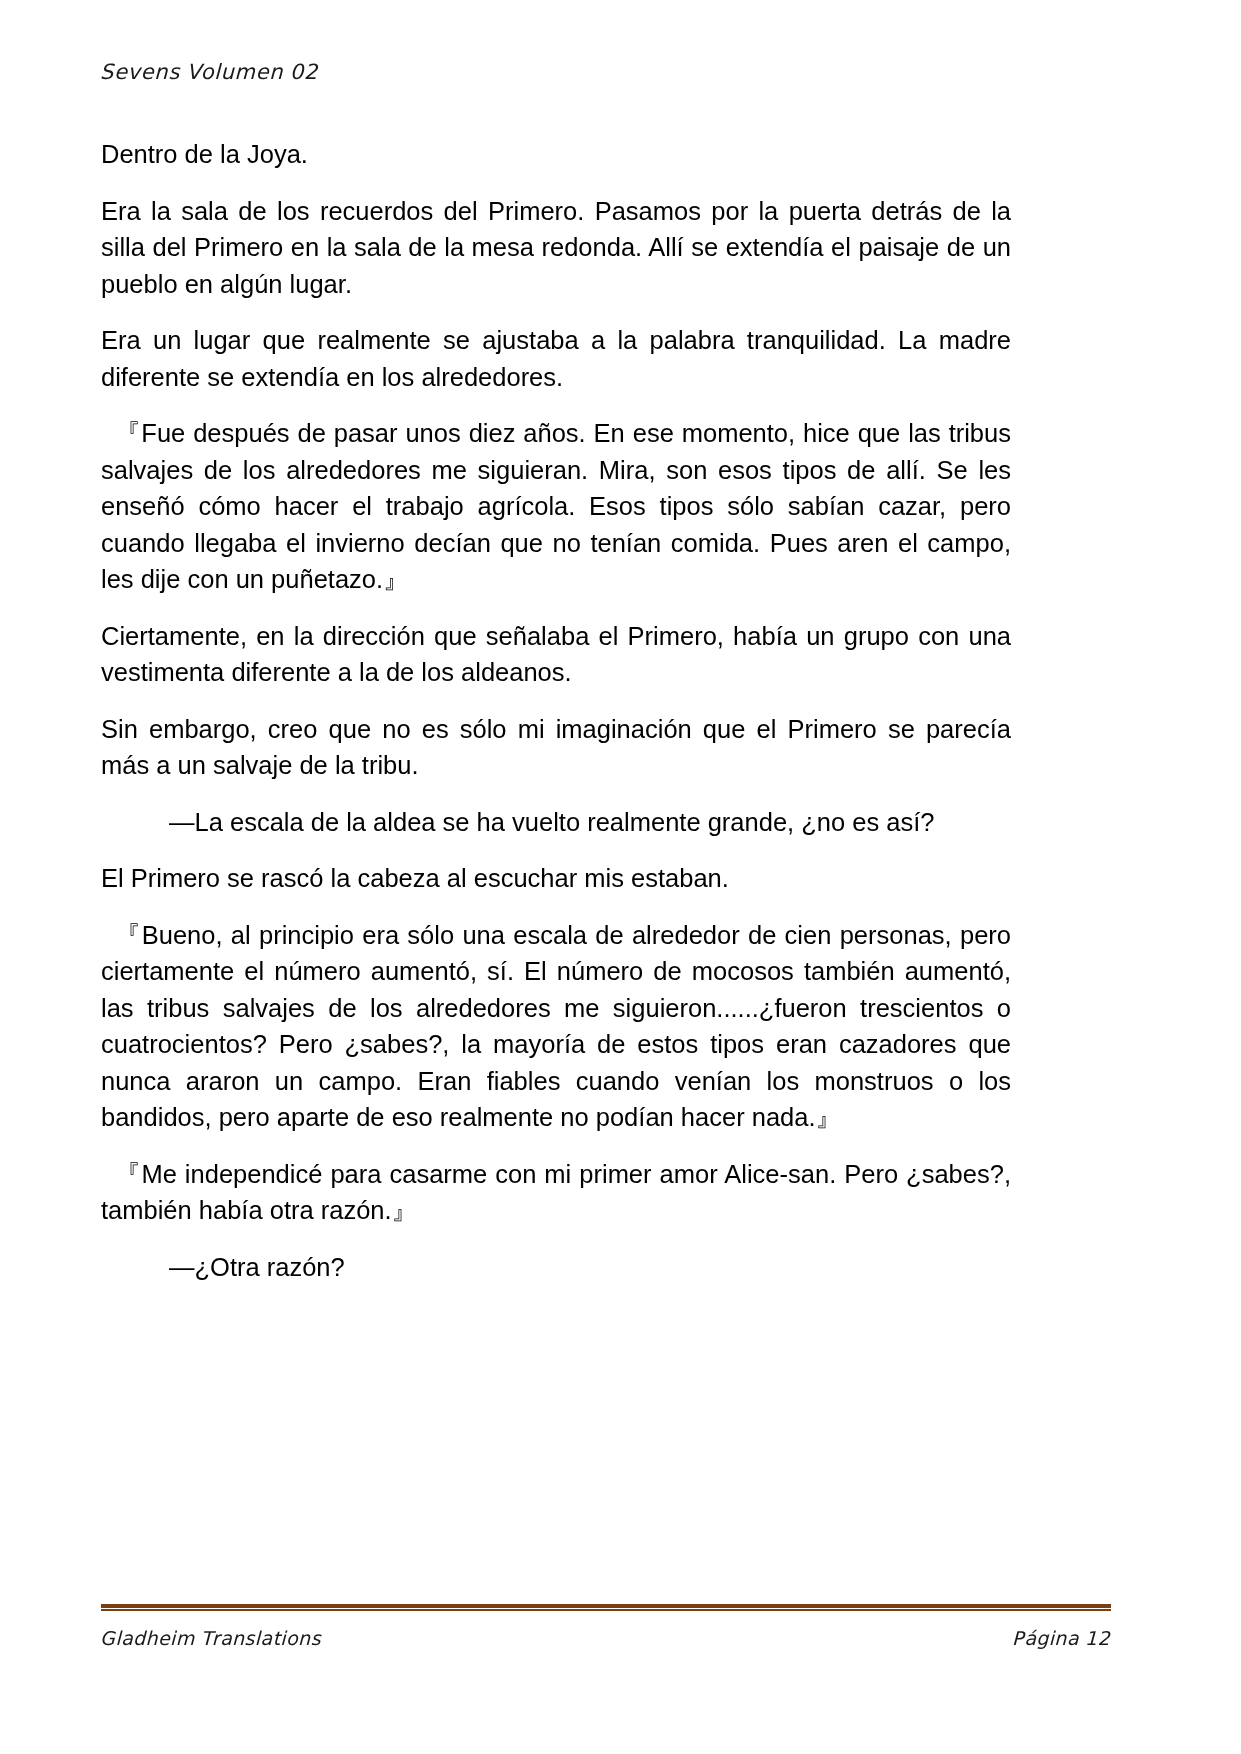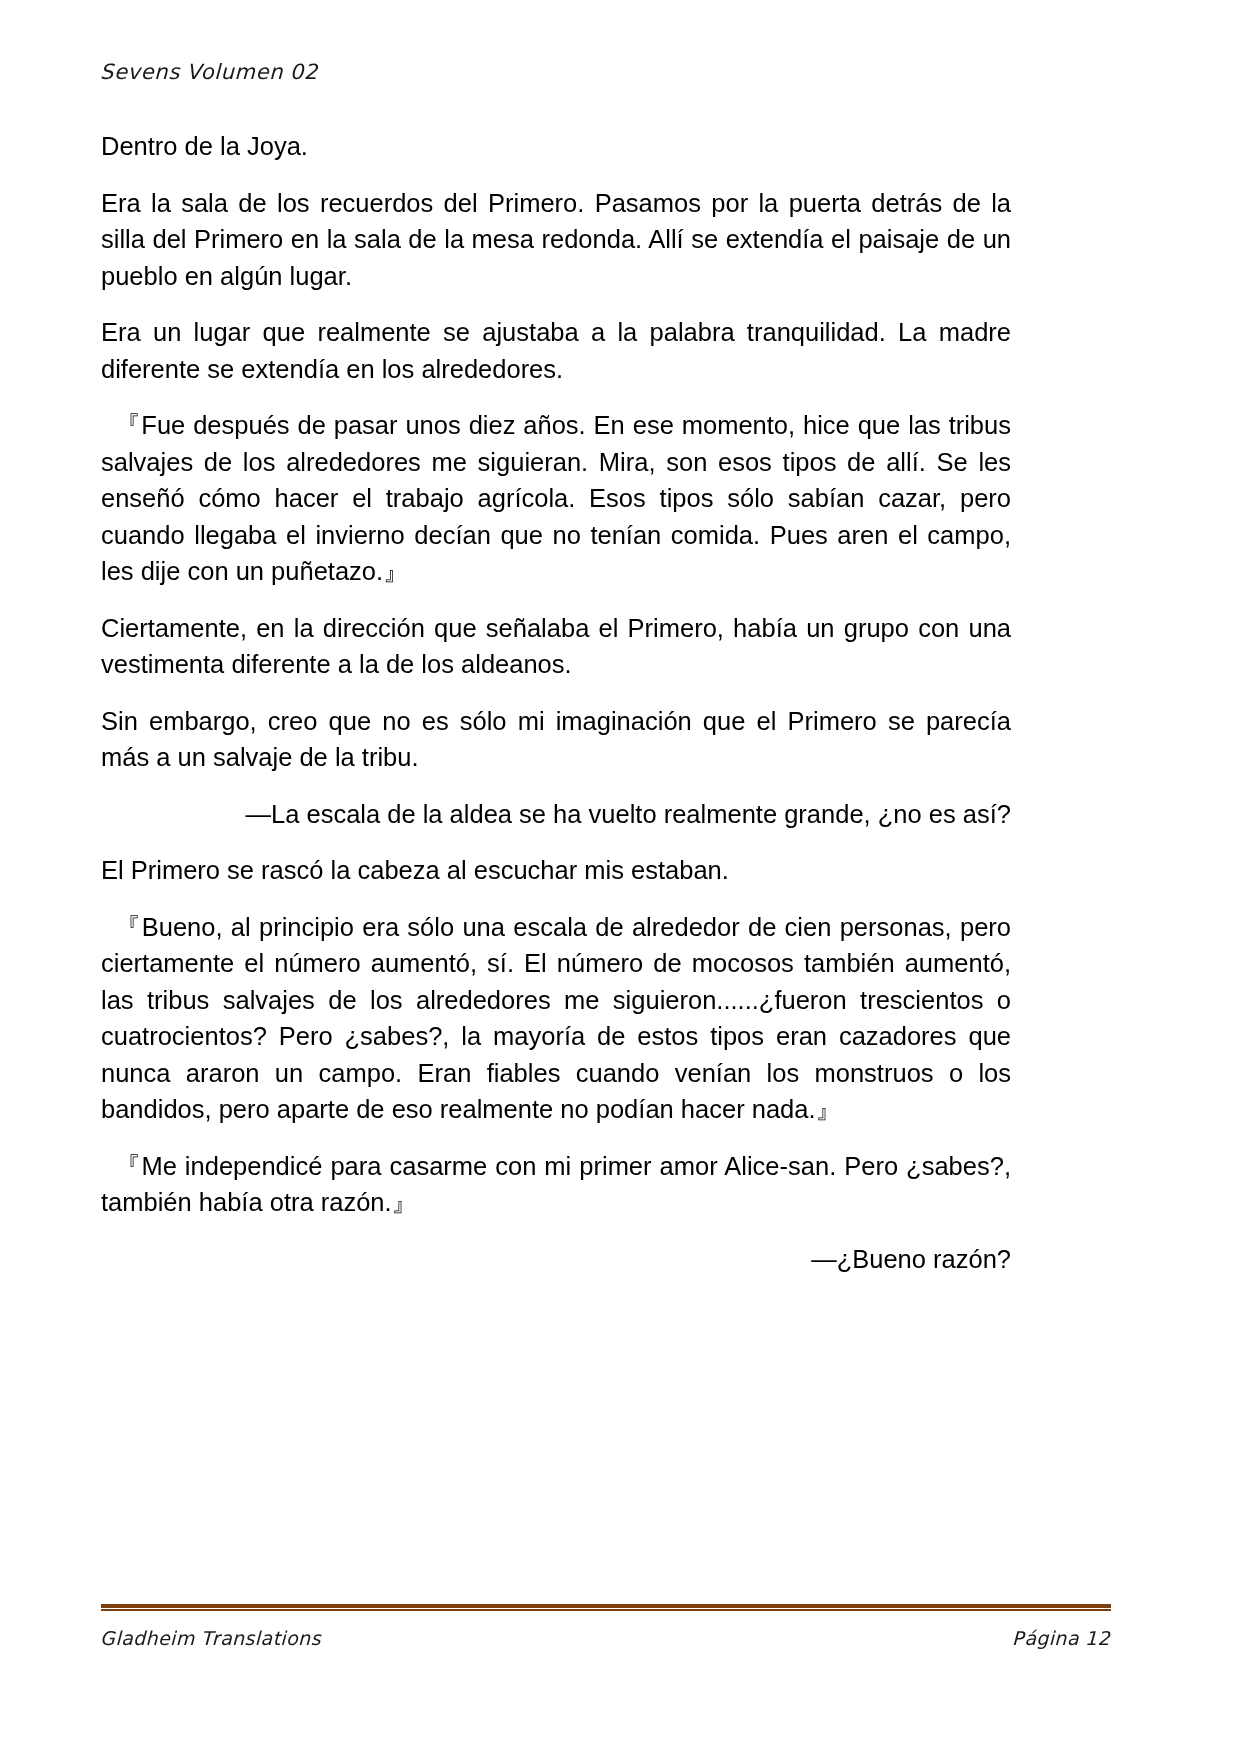--- a/index.html
+++ b/index.html
@@ -43,39 +43,39 @@
   }
 
   
   .content {
     position: absolute;
     left: 101px;
     top: 128px;
     width: 910px;
   }
   .para {
-    margin: 0 0 20px 0;
+    margin: 8px 0 20px 0;
     font-size: 25.5px;
     line-height: 36.5px;
     text-align: justify;
     text-justify: inter-word;
     word-spacing: 0px;
     color: #000000;
     font-stretch: normal;
   }
   .para:last-child { margin-bottom: 0; }
 
   
   .para.quote {
     text-indent: 14px;
   }
   
   .para.dash {
     text-indent: 68px;
-    text-align: right;
+    text-align: left;
   }
   .para.plain {
     text-indent: 0;
   }
 
   
   .page-footer {
     position: absolute;
     left: 101px;
     top: 1604px;
@@ -123,21 +123,21 @@
     <p class="para plain">Dentro de la Joya.</p>
     <p class="para plain">Era la sala de los recuerdos del Primero. Pasamos por la puerta detrás de la silla del Primero en la sala de la mesa redonda. Allí se extendía el paisaje de un pueblo en algún lugar.</p>
     <p class="para plain">Era un lugar que realmente se ajustaba a la palabra tranquilidad. La madre diferente se extendía en los alrededores.</p>
     <p class="para quote">『Fue después de pasar unos diez años. En ese momento, hice que las tribus salvajes de los alrededores me siguieran. Mira, son esos tipos de allí. Se les enseñó cómo hacer el trabajo agrícola. Esos tipos sólo sabían cazar, pero cuando llegaba el invierno decían que no tenían comida. Pues aren el campo, les dije con un puñetazo.』</p>
     <p class="para plain">Ciertamente, en la dirección que señalaba el Primero, había un grupo con una vestimenta diferente a la de los aldeanos.</p>
     <p class="para plain">Sin embargo, creo que no es sólo mi imaginación que el Primero se parecía más a un salvaje de la tribu.</p>
     <p class="para dash">—La escala de la aldea se ha vuelto realmente grande, ¿no es así?</p>
     <p class="para plain">El Primero se rascó la cabeza al escuchar mis estaban.</p>
     <p class="para quote">『Bueno, al principio era sólo una escala de alrededor de cien personas, pero ciertamente el número aumentó, sí. El número de mocosos también aumentó, las tribus salvajes de los alrededores me siguieron......¿fueron trescientos o cuatrocientos? Pero ¿sabes?, la mayoría de estos tipos eran cazadores que nunca araron un campo. Eran fiables cuando venían los monstruos o los bandidos, pero aparte de eso realmente no podían hacer nada.』</p>
     <p class="para quote">『Me independicé para casarme con mi primer amor Alice-san. Pero ¿sabes?, también había otra razón.』</p>
-    <p class="para dash">—¿Bueno razón?</p>
+    <p class="para dash">—¿Otra razón?</p>
   </div>
 
   <div class="page-footer">
     <div class="footer-rule"></div>
     <div class="footer-row">
       <div class="footer-text">Gladheim Translations</div>
       <div class="footer-text right">Página 12</div>
     </div>
   </div>
 

